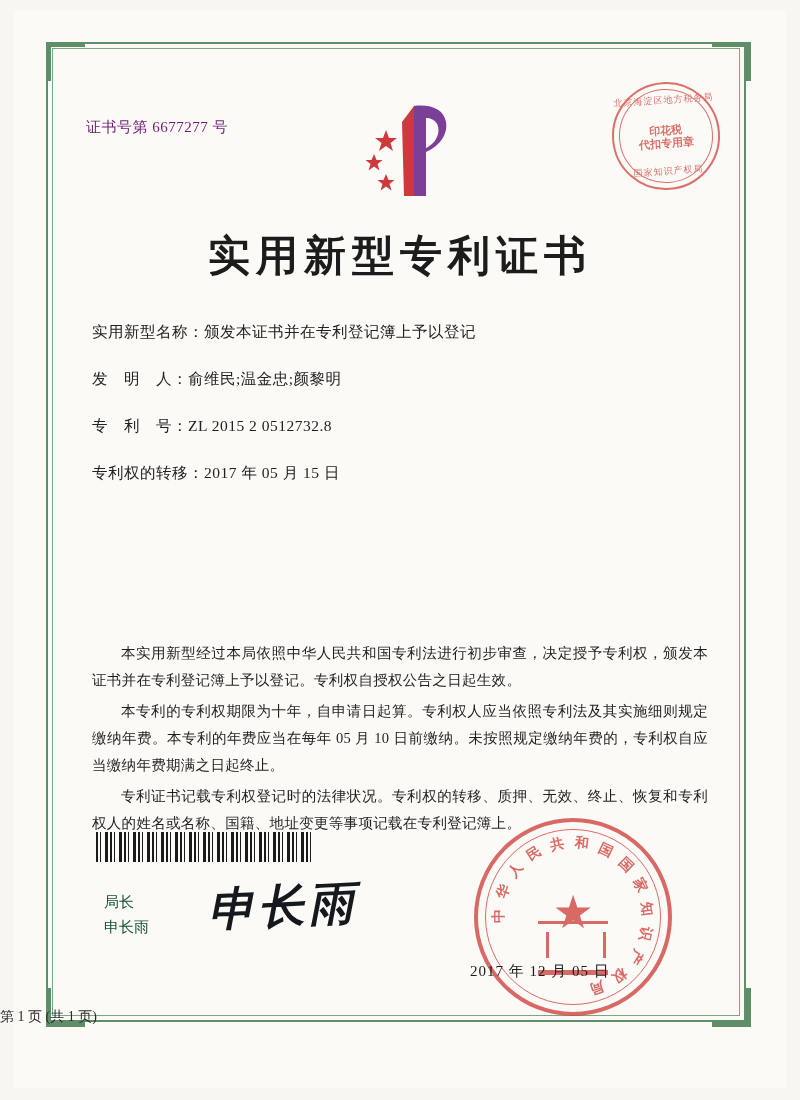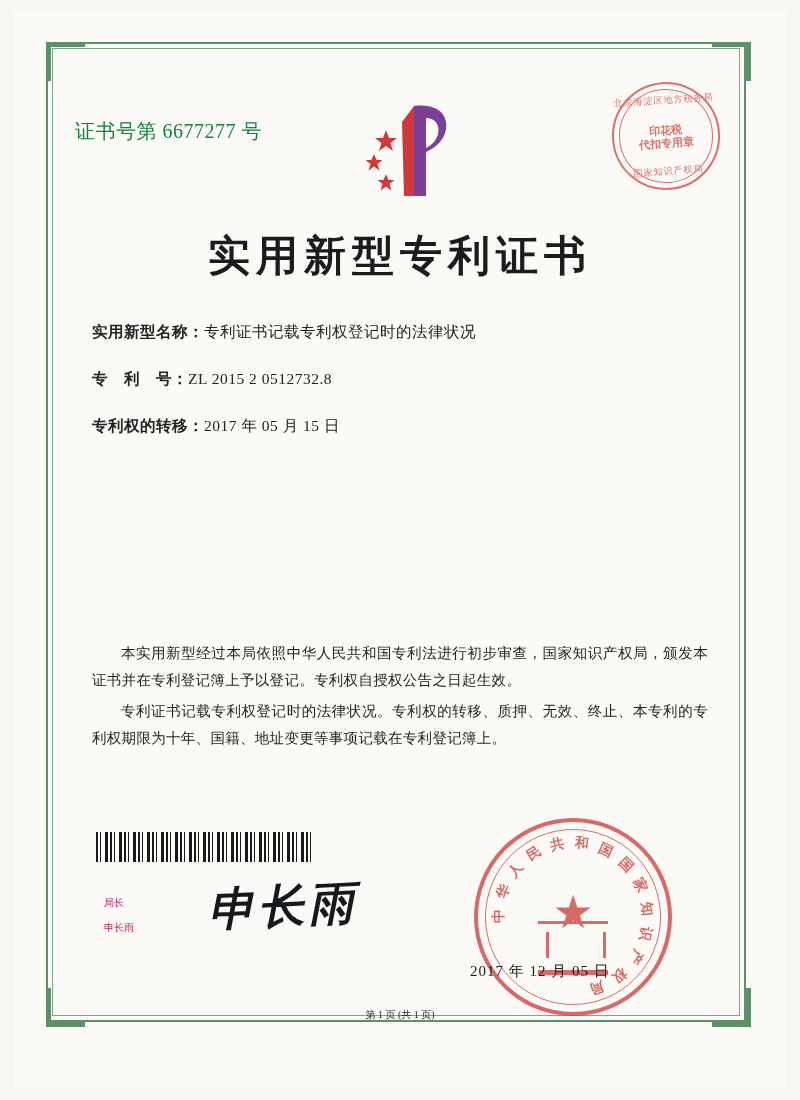--- a/index.html
+++ b/index.html
@@ -56,24 +56,24 @@
     border: 0 solid #5e8f69;
   }
   .corner.tl { left: 46px;  top: 42px;  border-left-width: 5px; border-top-width: 5px; }
   .corner.tr { left: 712px; top: 42px;  border-right-width: 5px; border-top-width: 5px; }
   .corner.bl { left: 46px;  top: 988px; border-left-width: 5px; border-bottom-width: 5px; }
   .corner.br { left: 712px; top: 988px; border-right-width: 5px; border-bottom-width: 5px; }
 
   
   .cert-no {
     position: absolute;
-    left: 75px;
+    left: 86px;
     top: 118px;
-    font-size: 20px;
-    color: #15803d;
+    font-size: 15px;
+    color: #701a75;
     letter-spacing: 0.5px;
   }
 
   
   .logo {
     position: absolute;
     left: 352px;
     top: 100px;
     width: 110px;
     height: 100px;
@@ -146,21 +146,21 @@
     top: 322px;
     width: 610px;
   }
   .field {
     font-size: 15.5px;
     color: #222;
     margin-bottom: 26px;
     letter-spacing: 0.5px;
     white-space: nowrap;
   }
-  .field .lbl { display: inline; font-weight: bold; }
+  .field .lbl { display: inline; }
   .field .val { display: inline; }
 
   
   .body-text {
     position: absolute;
     left: 92px;
     top: 640px;
     width: 616px;
     font-size: 14.5px;
     line-height: 27px;
@@ -190,23 +190,23 @@
         #1a1a1a 9px, #1a1a1a 12px,
         transparent 12px, transparent 14px
       );
   }
 
   
   .sig-label {
     position: absolute;
     left: 104px;
     top: 890px;
-    font-size: 10px;
+    font-size: 15px;
     line-height: 25px;
-    color: #be185d;
+    color: #14532d;
   }
   .sig-script {
     position: absolute;
     left: 208px;
     top: 876px;
     font-size: 46px;
     color: #15181d;
     font-family: "Liberation Serif", "DejaVu Serif", serif;
     font-style: italic;
     font-weight: bold;
@@ -284,22 +284,22 @@
     color: #1c1c1c;
     letter-spacing: 1px;
   }
 
   
   .footer {
     position: absolute;
     left: 0;
     right: 0;
     top: 1008px;
-    text-align: center;
-    font-size: 10px;
+    text-align: left;
+    font-size: 14px;
     color: #2a2a2a;
   }
 </style>
 </head>
 <body>
 
 <div class="scan">
   <div class="paper"></div>
 
   <div class="border-outer"></div>
@@ -326,33 +326,37 @@
     <div class="ring"></div>
     <div class="l1">北京海淀区地方税务局</div>
     <div class="l2">印花税<br>代扣专用章</div>
     <div class="l3">国家知识产权局</div>
   </div>
 
   <div class="title">实用新型专利证书</div>
 
   <div class="fields">
     <div class="field">
-      <span class="lbl">实用新型名称：</span><span class="val">专利证书记载专利权登记时的法律状况</span>
+      <span class="lbl">实用新型名称：</span><span class="val">颁发本证书并在专利登记簿上予以登记</span>
+    </div>
+    <div class="field">
+      <span class="lbl">发　明　人：</span><span class="val">俞维民;温金忠;颜黎明</span>
     </div>
     <div class="field">
       <span class="lbl">专　利　号：</span><span class="val">ZL 2015 2 0512732.8</span>
     </div>
     <div class="field">
       <span class="lbl">专利权的转移：</span><span class="val">2017 年 05 月 15 日</span>
     </div>
   </div>
 
   <div class="body-text">
-    <p>本实用新型经过本局依照中华人民共和国专利法进行初步审查，国家知识产权局，颁发本证书并在专利登记簿上予以登记。专利权自授权公告之日起生效。</p>
-    <p>专利证书记载专利权登记时的法律状况。专利权的转移、质押、无效、终止、本专利的专利权期限为十年、国籍、地址变更等事项记载在专利登记簿上。</p>
+    <p>本实用新型经过本局依照中华人民共和国专利法进行初步审查，决定授予专利权，颁发本证书并在专利登记簿上予以登记。专利权自授权公告之日起生效。</p>
+    <p>本专利的专利权期限为十年，自申请日起算。专利权人应当依照专利法及其实施细则规定缴纳年费。本专利的年费应当在每年 05 月 10 日前缴纳。未按照规定缴纳年费的，专利权自应当缴纳年费期满之日起终止。</p>
+    <p>专利证书记载专利权登记时的法律状况。专利权的转移、质押、无效、终止、恢复和专利权人的姓名或名称、国籍、地址变更等事项记载在专利登记簿上。</p>
   </div>
 
   <div class="barcode"></div>
 
   <div class="sig-label">
     <div>局长</div>
     <div>申长雨</div>
   </div>
   <div class="sig-script">申长雨</div>
 

